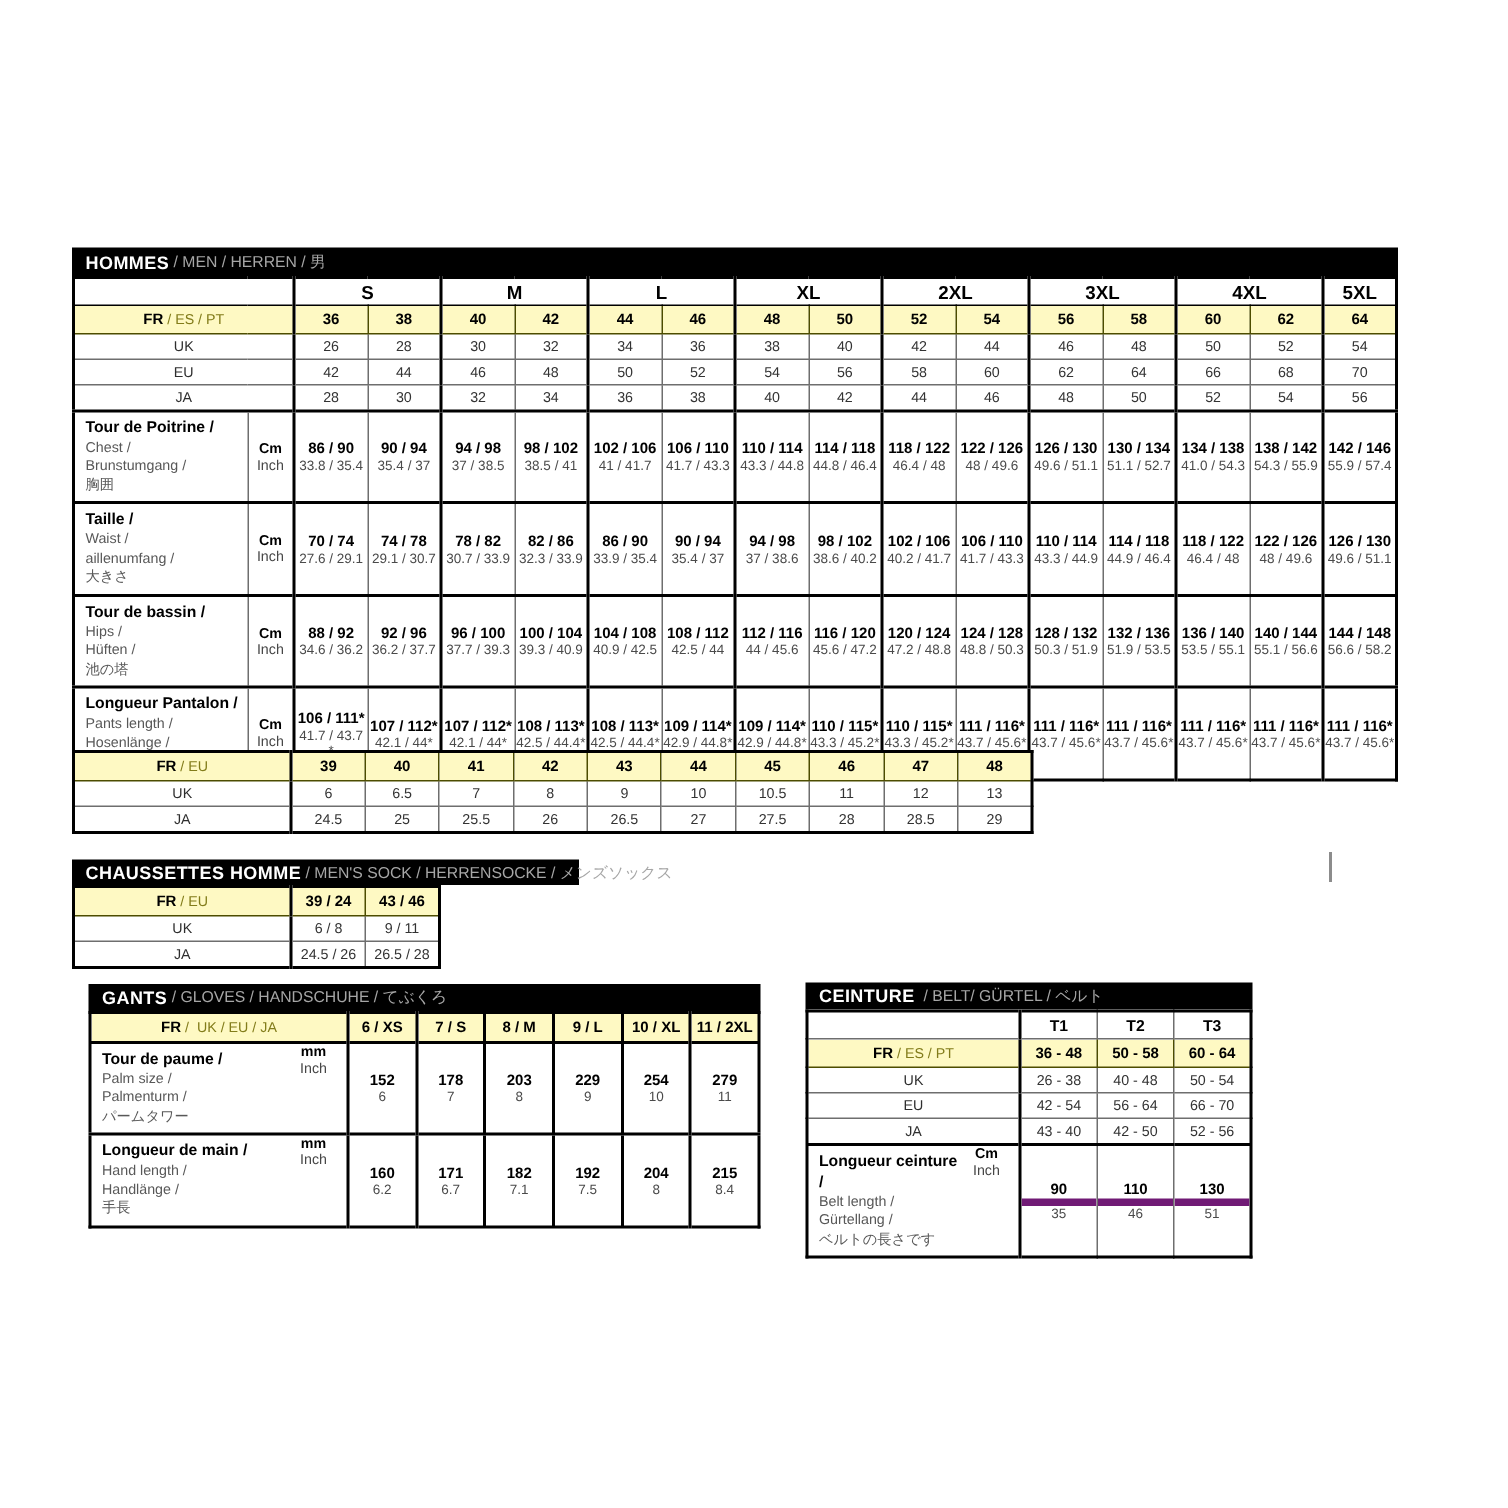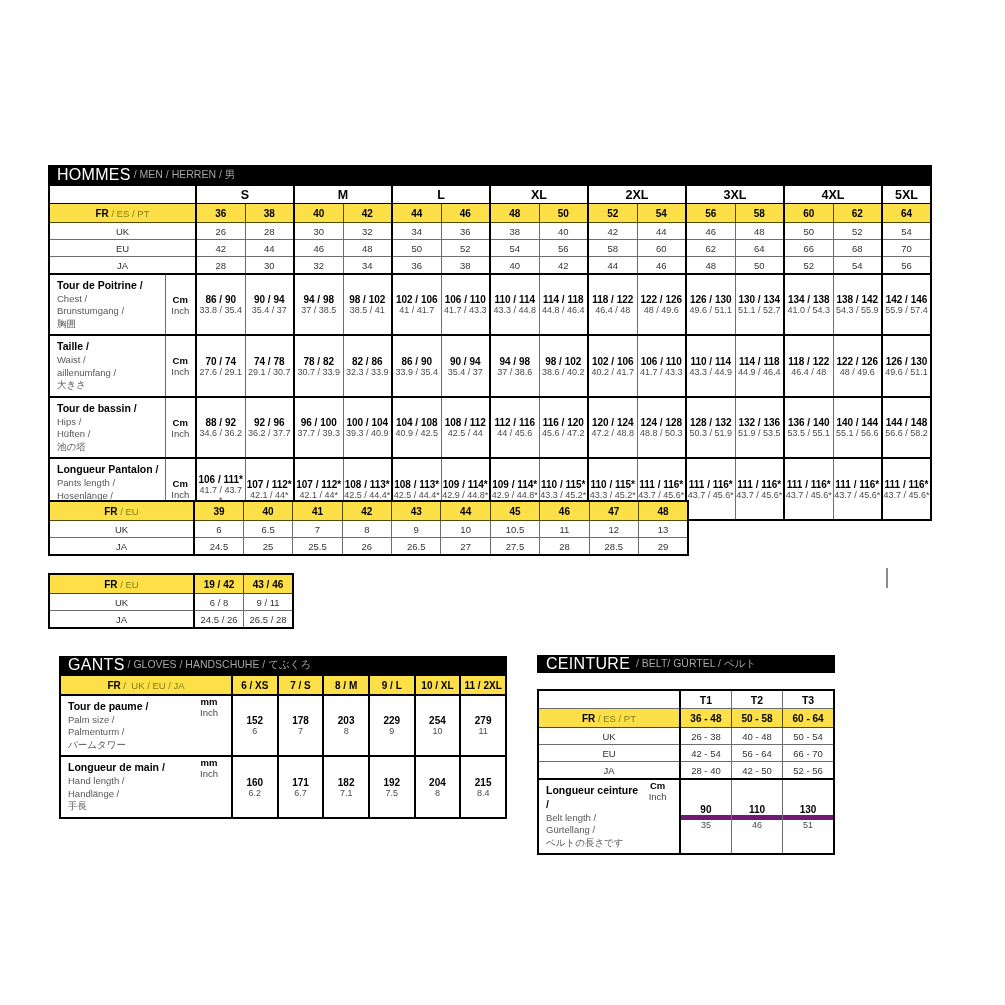--- a/index.html
+++ b/index.html
@@ -6,30 +6,30 @@
   body{
     width:1005px;height:1005px;position:relative;background:#ffffff;
     font-family:"Liberation Sans", sans-serif;
     -webkit-font-smoothing:antialiased;
   }
   .tbl{position:absolute;}
   .titlebar{
     background:#000;color:#fff;display:flex;align-items:center;
     padding-left:9px;box-sizing:border-box;
   }
-  .t-bold{font-weight:normal;font-size:16px;letter-spacing:.3px;white-space:pre;}
+  .t-bold{font-weight:bold;font-size:12px;letter-spacing:.3px;white-space:pre;}
   .t-rest{color:#a6a6a6;font-size:10.5px;white-space:pre;}
   table.grid{border-collapse:collapse;table-layout:fixed;background:#fff;border:2px solid #000;}
   table.grid td{
     border:1px solid #6e6e6e;padding:0;text-align:center;vertical-align:middle;
     font-size:9.5px;color:#333;overflow:hidden;
   }
   tr.r-group td{font-weight:bold;font-size:12.5px;color:#000;height:17px;border-color:#000;}
   tr.r-vals td{height:16px;}
-  tr.yellow td{background:#fde047;height:18px;border-color:#4d4d00;}
+  tr.yellow td{background:#fef9c3;height:18px;border-color:#4d4d00;}
   tr.yellow td.val{font-weight:bold;font-size:10px;color:#000;}
   tr.thead td{height:17px;font-weight:bold;font-size:10.5px;color:#000;}
   td.lbl{text-align:left;padding-left:7px;}
   .lb{font-weight:bold;color:#000;font-size:10px;white-space:pre;}
   .lr{font-size:9.5px;white-space:pre;}
   tr.yellow .lr{color:#827c1a;}
   tr.plain .lr{color:#2e2e2e;}
   tr.r-block > td{border-top:2px solid #000;}
   .lines{padding:4px 2px 4px 7px;text-align:left;line-height:1.32;}
   .ln.main{font-weight:bold;color:#000;font-size:10.5px;}
@@ -638,30 +638,34 @@
             <td class="val">27</td>
             <td class="val">27.5</td>
             <td class="val">28</td>
             <td class="val">28.5</td>
             <td class="val">29</td>
           </tr>
         </tbody>
       </table>
     </div>
   <div class="tbl" style="left: 48px; top: 573px; width: 338px;">
+      <div class="titlebar" style="height: 17px; width: 338px;">
+        <span class="t-bold">CHAUSSETTES HOMME</span>
+        <span class="t-rest"> / MEN'S SOCK / HERRENSOCKE / メンズソックス</span>
+      </div>
       <table class="grid" style="width: 246px;">
         <colgroup>
           <col style="width: 145px;">
           <col>
           <col>
         </colgroup>
         <tbody>
           <tr class="r-vals yellow">
             <td class="lbl" colspan="1"><span class="lb">FR</span><span class="lr"> / EU</span></td>
-            <td class="val thick-left">19 / 42</td>
+            <td class="val thick-left">39 / 24</td>
             <td class="val">43 / 46</td>
           </tr>
           <tr class="r-vals plain">
             <td class="lbl" colspan="1"><span class="lb"></span><span class="lr">UK</span></td>
             <td class="val thick-left">6 / 8</td>
             <td class="val">9 / 11</td>
           </tr>
           <tr class="r-vals plain">
             <td class="lbl" colspan="1"><span class="lb"></span><span class="lr">JA</span></td>
             <td class="val thick-left">24.5 / 26</td>
@@ -800,21 +804,21 @@
             </td>
           </tr>
         </tbody>
       </table>
     </div>
   <div class="tbl" style="left: 537px; top: 655px; width: 298px;">
       <div class="titlebar" style="height: 18px; width: 298px;">
         <span class="t-bold">CEINTURE</span>
         <span class="t-rest">  / BELT/ GÜRTEL / ベルト</span>
       </div>
-      <table class="grid" style="width: 298px; margin-top: 16px;">
+      <table class="grid" style="width: 298px;">
         <colgroup>
           <col style="width: 142px;">
           <col>
           <col>
           <col>
         </colgroup>
         <tbody>
           <tr class="r-vals thead">
             <td class="lbl" colspan="1"><span class="lb"></span><span class="lr"></span></td>
             <td class="val thick-left">T1</td>
@@ -834,21 +838,21 @@
             <td class="val">50 - 54</td>
           </tr>
           <tr class="r-vals plain">
             <td class="lbl" colspan="1"><span class="lb"></span><span class="lr">EU</span></td>
             <td class="val thick-left">42 - 54</td>
             <td class="val">56 - 64</td>
             <td class="val">66 - 70</td>
           </tr>
           <tr class="r-vals plain">
             <td class="lbl" colspan="1"><span class="lb"></span><span class="lr">JA</span></td>
-            <td class="val thick-left">28 - 40</td>
+            <td class="val thick-left">43 - 40</td>
             <td class="val">42 - 50</td>
             <td class="val">52 - 56</td>
           </tr>
           <tr class="r-block" style="height: 56px;">
             <td class="lbl">
               <div class="blkwrap">
                 <div class="lines">
                   <div class="ln main">Longueur ceinture /</div>
                   <div class="ln sub">Belt length /</div>
                   <div class="ln sub">Gürtellang /</div>

